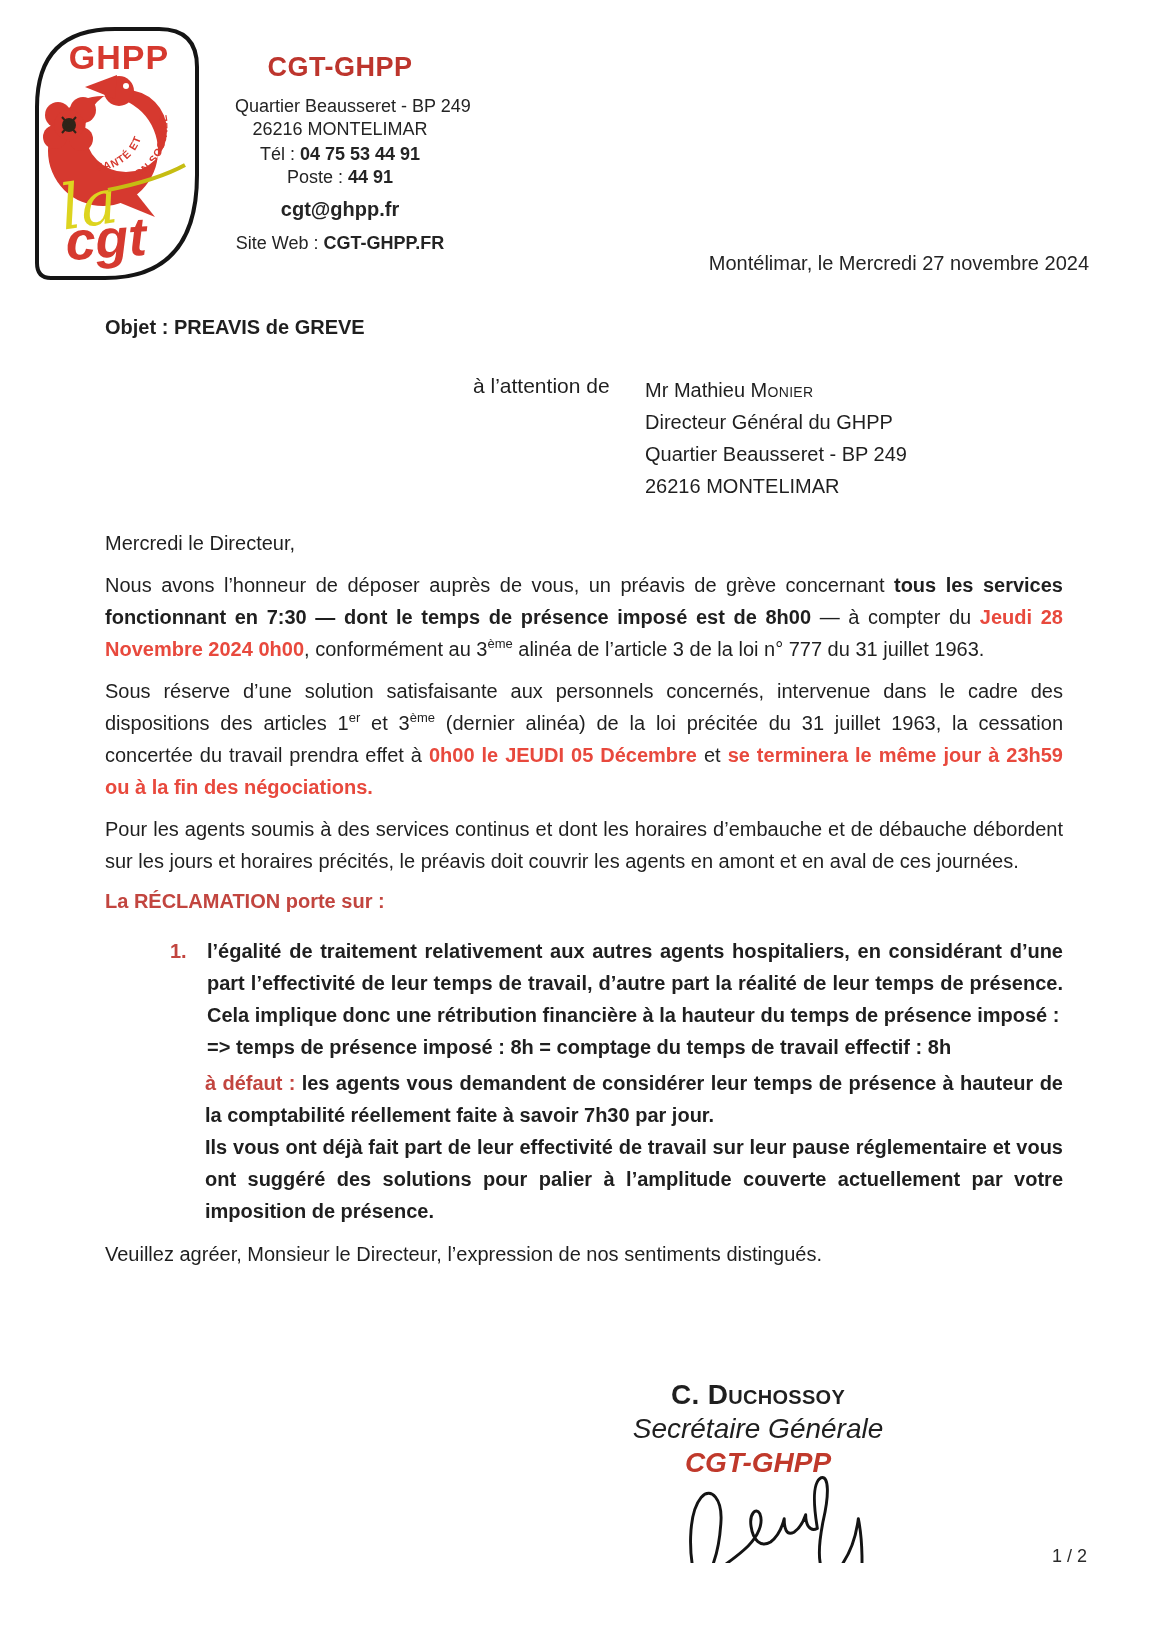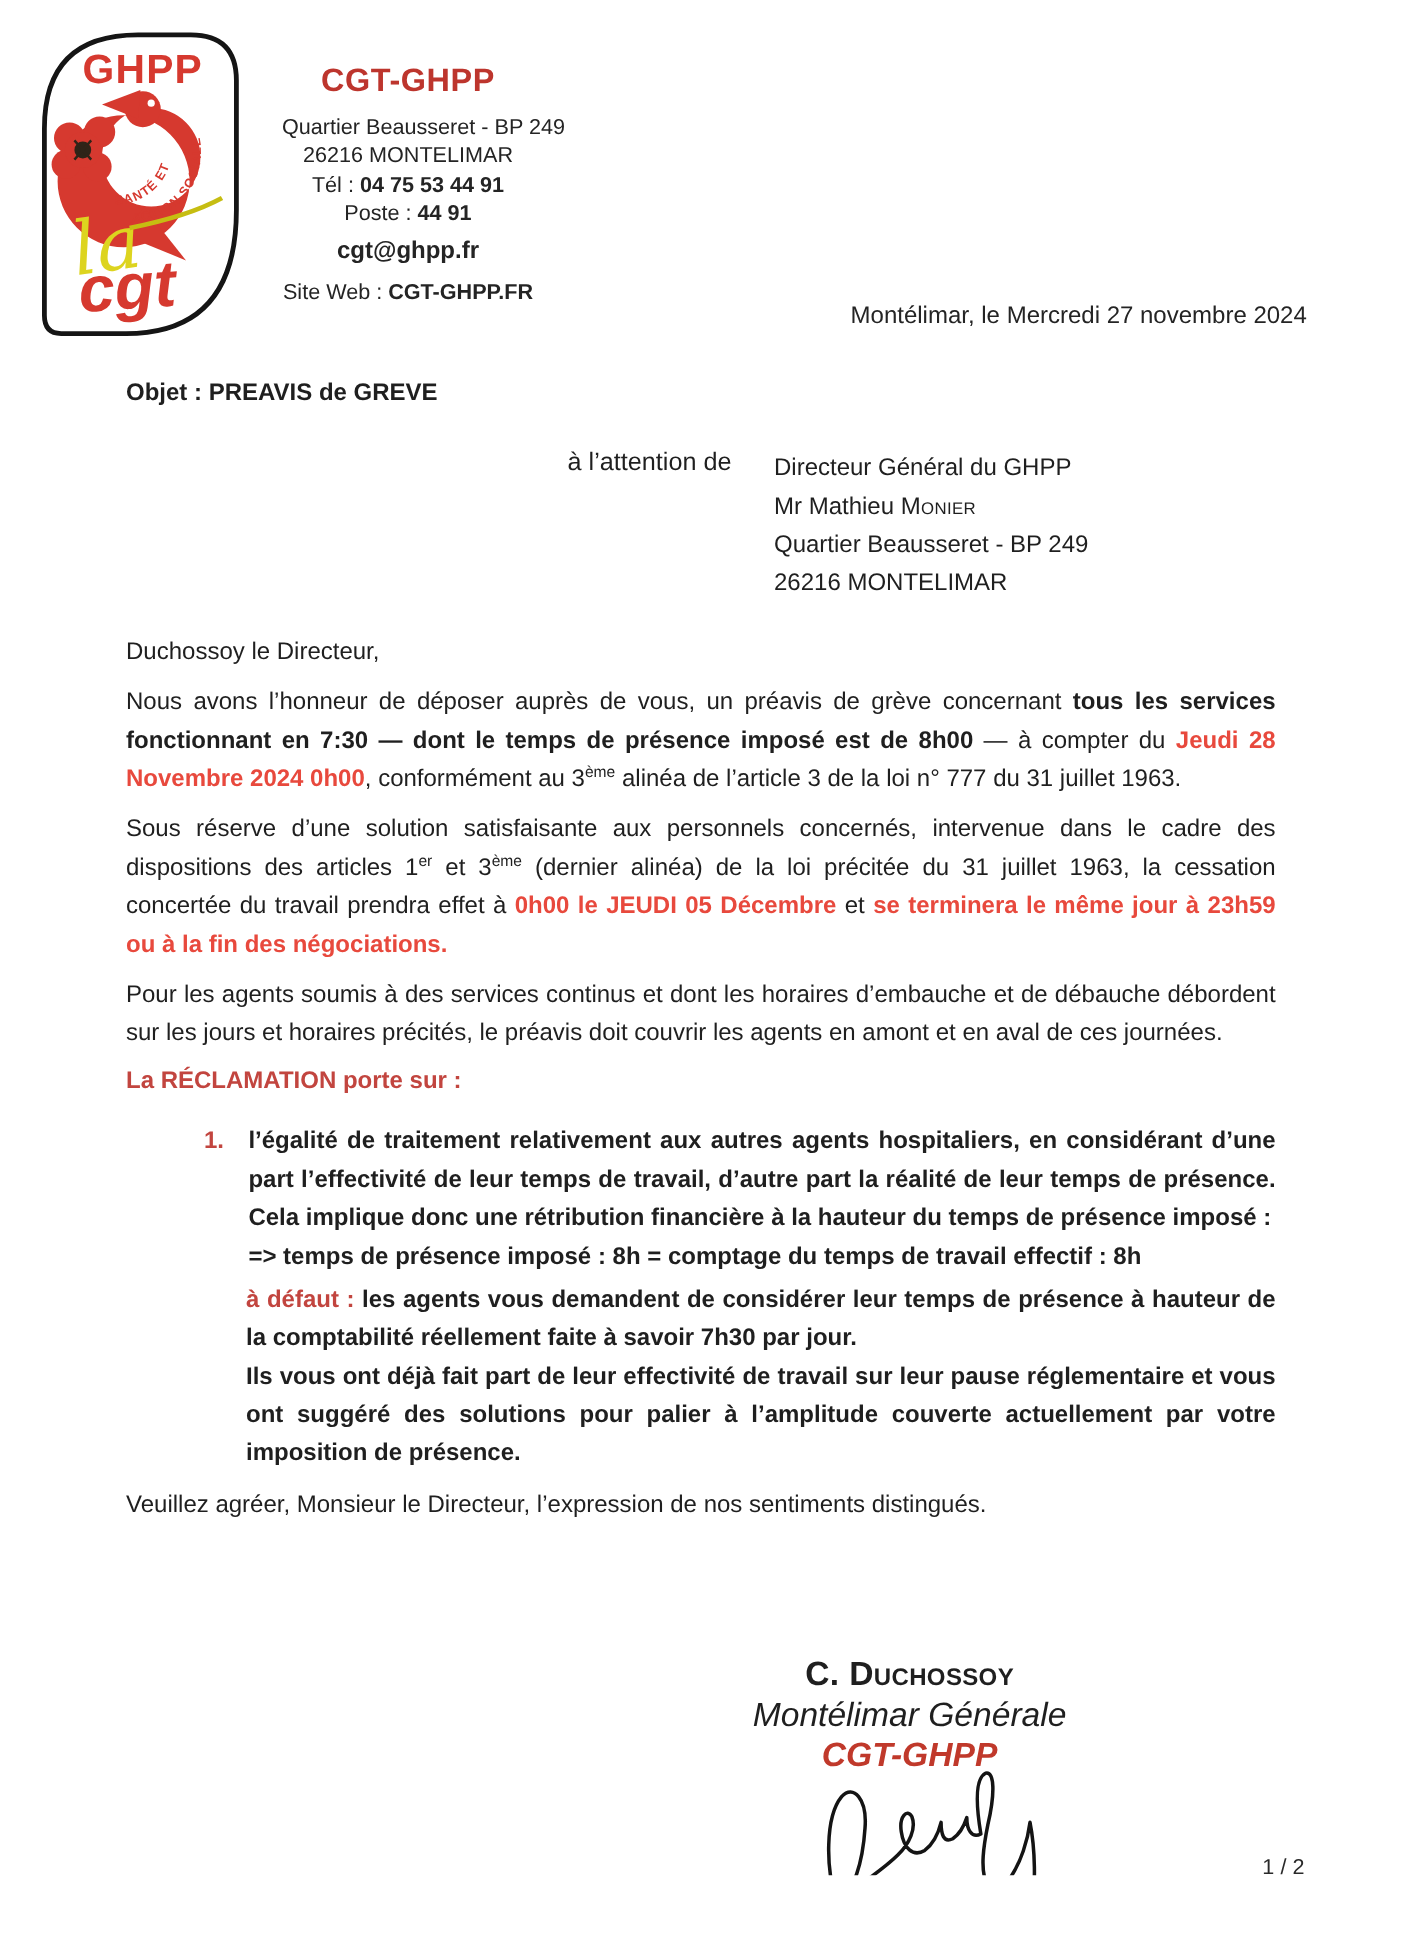--- a/index.html
+++ b/index.html
@@ -99,43 +99,43 @@
     <div class="lh-line lh-tel"><span>Tél : </span><b>04 75 53 44 91</b></div>
     <div class="lh-line"><span>Poste : </span><b>44 91</b></div>
     <div class="lh-line lh-email">cgt@ghpp.fr</div>
     <div class="lh-line lh-site"><span>Site Web : </span><b>CGT-GHPP.FR</b></div>
   </div>
 
   <div class="dateline">Montélimar, le Mercredi 27 novembre 2024</div>
   <div class="subject">Objet : PREAVIS de GREVE</div>
   <div class="attention-label">à l’attention de</div>
   <div class="recipient">
+    <div><span>Mr Mathieu </span><span class="seg-sc">Monier</span></div>
     <div>Directeur Général du GHPP</div>
-    <div><span>Mr Mathieu </span><span class="seg-sc">Monier</span></div>
     <div>Quartier Beausseret - BP 249</div>
     <div>26216 MONTELIMAR</div>
   </div>
 
   <div class="body-flow">
-    <div class="salutation">Duchossoy le Directeur,</div>
+    <div class="salutation">Mercredi le Directeur,</div>
     <div class="para"><span>Nous avons l’honneur de déposer auprès de vous, un préavis de grève concernant </span><span class="seg-b">tous les services fonctionnant en 7:30 — dont le temps de présence imposé est de 8h00</span><span> — à compter du </span><span class="seg-rb">Jeudi 28 Novembre 2024 0h00</span><span>, conformément au 3</span><span class="seg-sup">ème</span><span> alinéa de l’article 3 de la loi n° 777 du 31 juillet 1963.</span></div>
     <div class="para"><span>Sous réserve d’une solution satisfaisante aux personnels concernés, intervenue dans le cadre des dispositions des articles 1</span><span class="seg-sup">er</span><span> et 3</span><span class="seg-sup">ème</span><span> (dernier alinéa) de la loi précitée du 31 juillet 1963, la cessation concertée du travail prendra effet à </span><span class="seg-rb"> 0h00  le JEUDI 05 Décembre</span><span> et </span><span class="seg-rb">se terminera le même jour à 23h59 ou à la fin des négociations.</span></div>
     <div class="para para-tight">Pour les agents soumis à des services continus et dont les horaires d’embauche et de débauche débordent sur les jours et horaires précités, le préavis doit couvrir les agents en amont et en aval de ces journées.</div>
     <div class="claim-heading">La RÉCLAMATION porte sur :</div>
     <div class="claim-item">
       <div class="claim-marker">1.</div>
       <div class="claim-text"><span class="seg-b">l’égalité de traitement relativement aux autres agents hospitaliers, en considérant d’une part l’effectivité de leur temps de travail, d’autre part la réalité de leur temps de présence. Cela implique donc une rétribution financière à la hauteur du temps de présence imposé :</span><br><span class="seg-b">=&gt; temps de présence imposé : 8h = comptage du temps de travail effectif : 8h</span></div>
     </div>
     <div class="subpara"><span class="seg-r">à défaut :</span><span class="seg-b"> les agents vous demandent de considérer leur temps de présence à hauteur de la comptabilité réellement faite à savoir 7h30 par jour.</span><br><span class="seg-b">Ils vous ont déjà fait part de leur effectivité de travail sur leur pause réglementaire et vous ont suggéré des solutions pour palier à l’amplitude couverte actuellement par votre imposition de présence.</span></div>
     <div class="closing">Veuillez agréer, Monsieur le Directeur, l’expression de nos sentiments distingués.</div>
   </div>
 
   <div class="sig-block">
     <div class="sig-name"><span class="seg-sc">C. Duchossoy</span></div>
-    <div class="sig-role">Montélimar Générale</div>
+    <div class="sig-role">Secrétaire Générale</div>
     <div class="sig-org">CGT-GHPP</div>
   </div>
   <svg class="sig-scribble" viewBox="0 0 200 150">
     <path d="M 22 118 C 12 90, 12 45, 26 28 C 36 17, 48 30, 46 55 C 44 85, 36 110, 24 116
              C 40 104, 60 92, 74 78 C 84 68, 90 55, 86 45 C 82 38, 75 45, 77 58 C 79 72, 87 80, 97 74
              C 105 68, 109 58, 111 50 C 111 60, 113 68, 121 64 C 127 60, 131 52, 133 46 C 133 56, 137 64, 145 60
              C 140 30, 141 12, 149 8 C 157 6, 157 26, 151 52 C 147 72, 145 88, 149 100 C 153 110, 163 108, 171 96
              C 179 84, 185 66, 187 50 C 191 70, 193 105, 187 130 C 183 146, 171 150, 163 138" fill="none" stroke="#141414" stroke-width="3" stroke-linecap="round" stroke-linejoin="round"></path>
   </svg>
 

